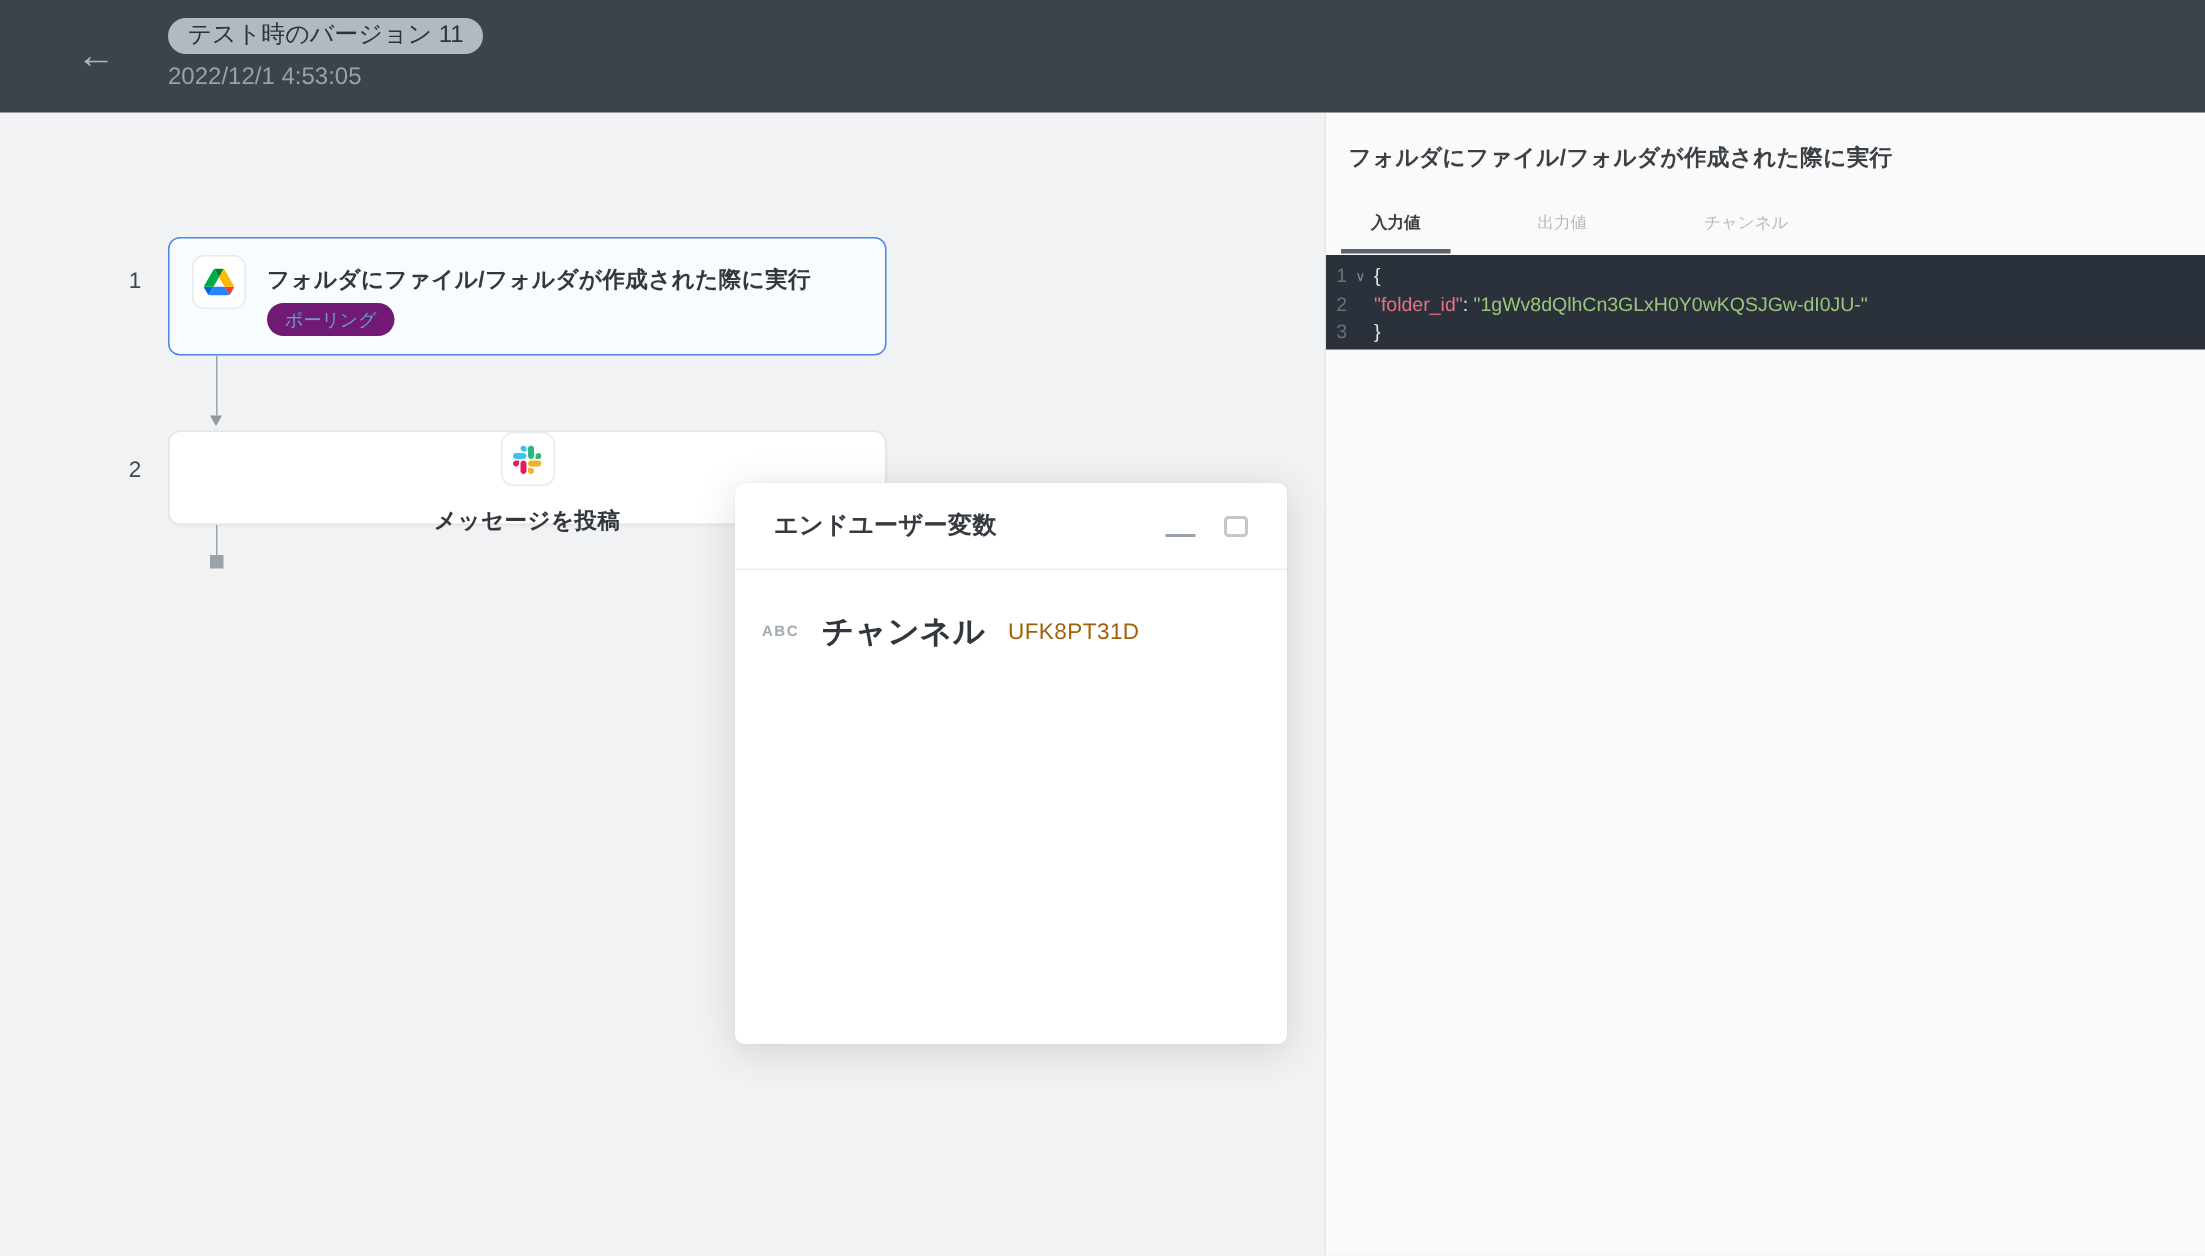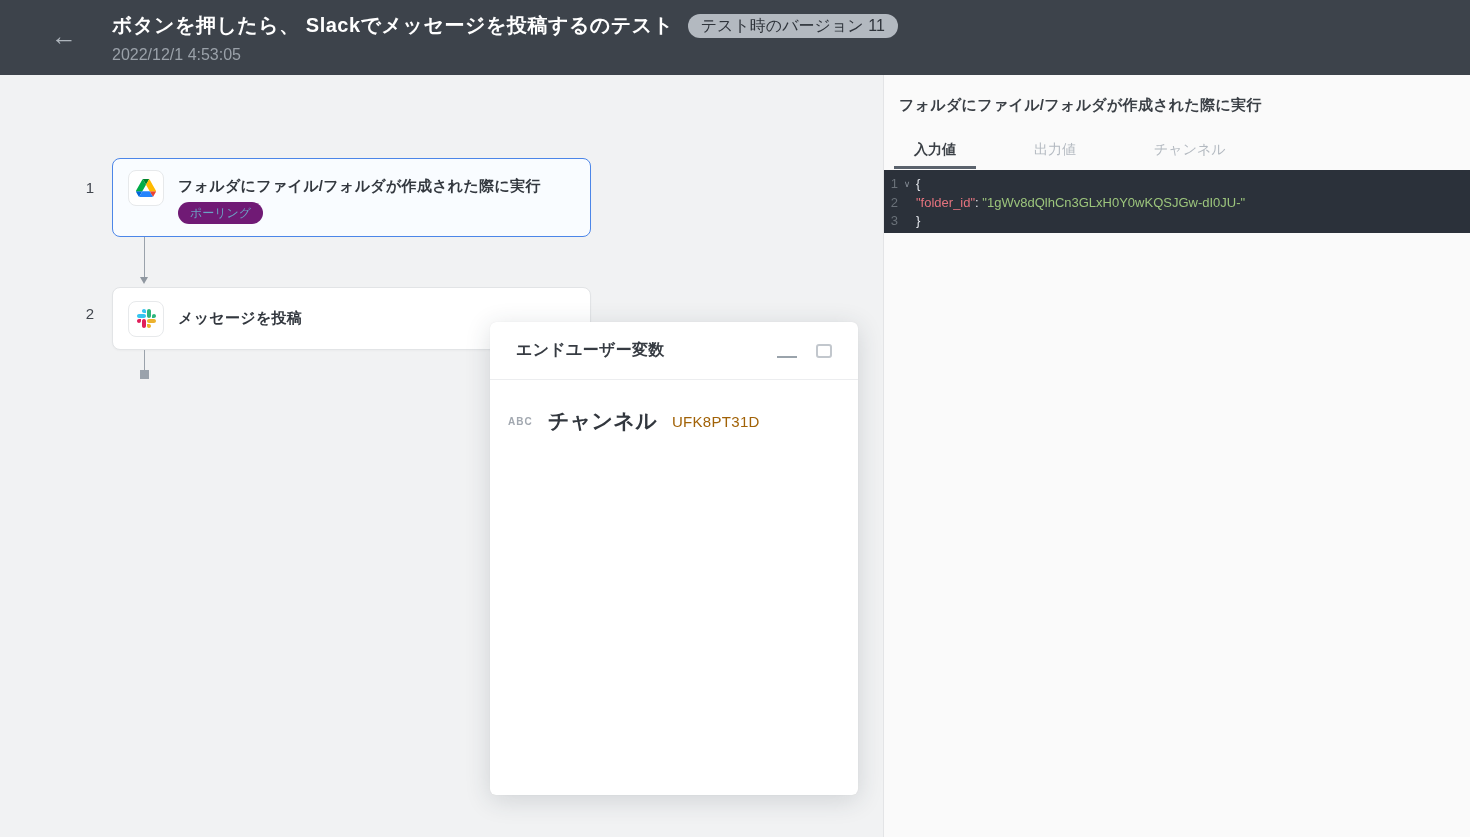--- a/index.html
+++ b/index.html
@@ -20,21 +20,21 @@
   
   .canvas { position:absolute; top:75px; left:0; width:883px; height:762px; background:#f1f2f3; }
   .step-num { position:absolute; left:82px; width:16px; text-align:center;
     font-size:15px; line-height:15px; color:#42474e; }
   .num1 { top:105px; }
   .num2 { top:231px; }
   .card { position:absolute; left:112px; width:479px; border-radius:8px; cursor:pointer; display:flex; }
   .card1 { top:83px; height:79px; background:#f9fcff; border:1px solid #4c86e8;
     padding:11px 15px; gap:14px; align-items:flex-start; }
   .card2 { top:212px; height:63px; background:#ffffff; border:1px solid #e2e4e6;
-    padding:0 15px; gap:14px; align-items:center; box-shadow:0 1px 2px rgba(0,0,0,.03); }
+    padding:0 15px; gap:14px; align-items:center; box-shadow:0 1px 2px rgba(0,0,0,.03);flex-direction:column; }
   .app-icon { width:36px; height:36px; background:#fff; border:1px solid #e7e9eb; border-radius:8px;
     display:flex; align-items:center; justify-content:center; flex:none; }
   .card-text { display:flex; flex-direction:column; align-items:flex-start; margin-top:7px; }
   .step-title { font-size:15px; font-weight:700; color:#33383f; letter-spacing:.3px; }
   .polling-badge { margin-top:6px; background:#701a75; color:#6ba2c4; font-size:12px; line-height:12px;
     padding:5px 12px; border-radius:11px; }
   .connector { position:absolute; left:140px; width:9px; }
   .c1 { top:162px; height:47px; }
   .c2 { top:275px; height:29px; }
   .cline { position:absolute; left:3.5px; top:0; width:1.5px; height:40px; background:#9aa2ab; }
@@ -42,35 +42,35 @@
   .arrowhead { position:absolute; left:0; bottom:0; width:0; height:0;
     border-left:4.5px solid transparent; border-right:4.5px solid transparent; border-top:7px solid #8f97a0; }
   .endsquare { position:absolute; left:0; top:20px; width:9px; height:9px; background:#9aa2ab; }
 
   
   .panel { position:absolute; top:75px; left:883px; width:587px; height:762px;
     background:#fafafa; border-left:1px solid #e3e4e6; }
   .panel-title { position:absolute; left:15px; top:21px; font-size:15px; font-weight:600;
     color:#3b4046; letter-spacing:.3px; }
   .tabs { position:absolute; left:10px; top:59px; display:flex; }
-  .tab { padding:0 20px; margin-right:38px; font-size:14px; color:#b3b9c0; height:35px;
+  .tab { padding:0 20px; margin-right:38px; font-size:11px; color:#b3b9c0; height:35px;
     line-height:30px; cursor:pointer; border-bottom:3px solid transparent; }
   .tab.active { color:#3b4046; font-weight:700; border-bottom-color:#5a626c; }
   .code { position:absolute; left:0; top:95px; width:587px; height:63px; background:#2b313a;
     padding-top:5px; font-size:13px; cursor:text; }
   .code-line { display:flex; height:18.5px; line-height:18.5px; }
   .ln { width:14px; text-align:right; color:#6a7179; flex:none; }
   .fold { width:18px; text-align:center; color:#878e97; font-size:9px; flex:none; cursor:pointer; }
   .ctext { color:#e4e7ec; white-space:pre; }
   .key { color:#e5737e; }
   .plain { color:#e4e7ec; }
   .str { color:#9cc57c; }
 
   
-  .modal { position:absolute; left:490px; top:322px; width:368px; height:473px; background:#ffffff;
+  .modal { position:absolute; left:490px; top:322px; width:368px; height:374px; background:#ffffff;
     border-radius:6px; box-shadow:0 5px 26px rgba(40,50,60,.16), 0 0 1px rgba(0,0,0,.1); z-index:10; }
   .modal-header { height:58px; display:flex; align-items:center; padding:0 26px;
     border-bottom:1px solid #ecedef; }
   .modal-title { font-size:16px; font-weight:700; color:#363b42; flex:1; letter-spacing:.3px; }
   .win-btns { display:flex; align-items:center; gap:19px; }
   .win-btn { background:none; border:none; cursor:pointer; padding:0; display:flex; align-items:center; }
   .icon-min { display:block; width:20px; height:2px; background:#9aa3ab; margin-top:12px; }
   .icon-max { display:block; width:16px; height:14px; border:2px solid #c2c7cd; border-radius:3px; }
   .modal-body { padding:27px 18px; }
   .field-row { display:flex; align-items:center; cursor:pointer; }
@@ -80,21 +80,20 @@
 </style>
 </head>
 <body>
 
 <div class="header">
   <button class="back-btn">
     <span>←</span>
   </button>
   <div class="title-wrap">
     <div class="title-row">
-      <span class="page-title">ボタンを押したら、 Slackでメッセージを投稿するのテスト</span>
       <span class="version-badge">テスト時のバージョン 11</span>
     </div>
     <div class="timestamp">2022/12/1 4:53:05</div>
   </div>
 </div>
 
 <div class="canvas">
 
   <div class="step-num num1">1</div>
   <div class="card card1">

